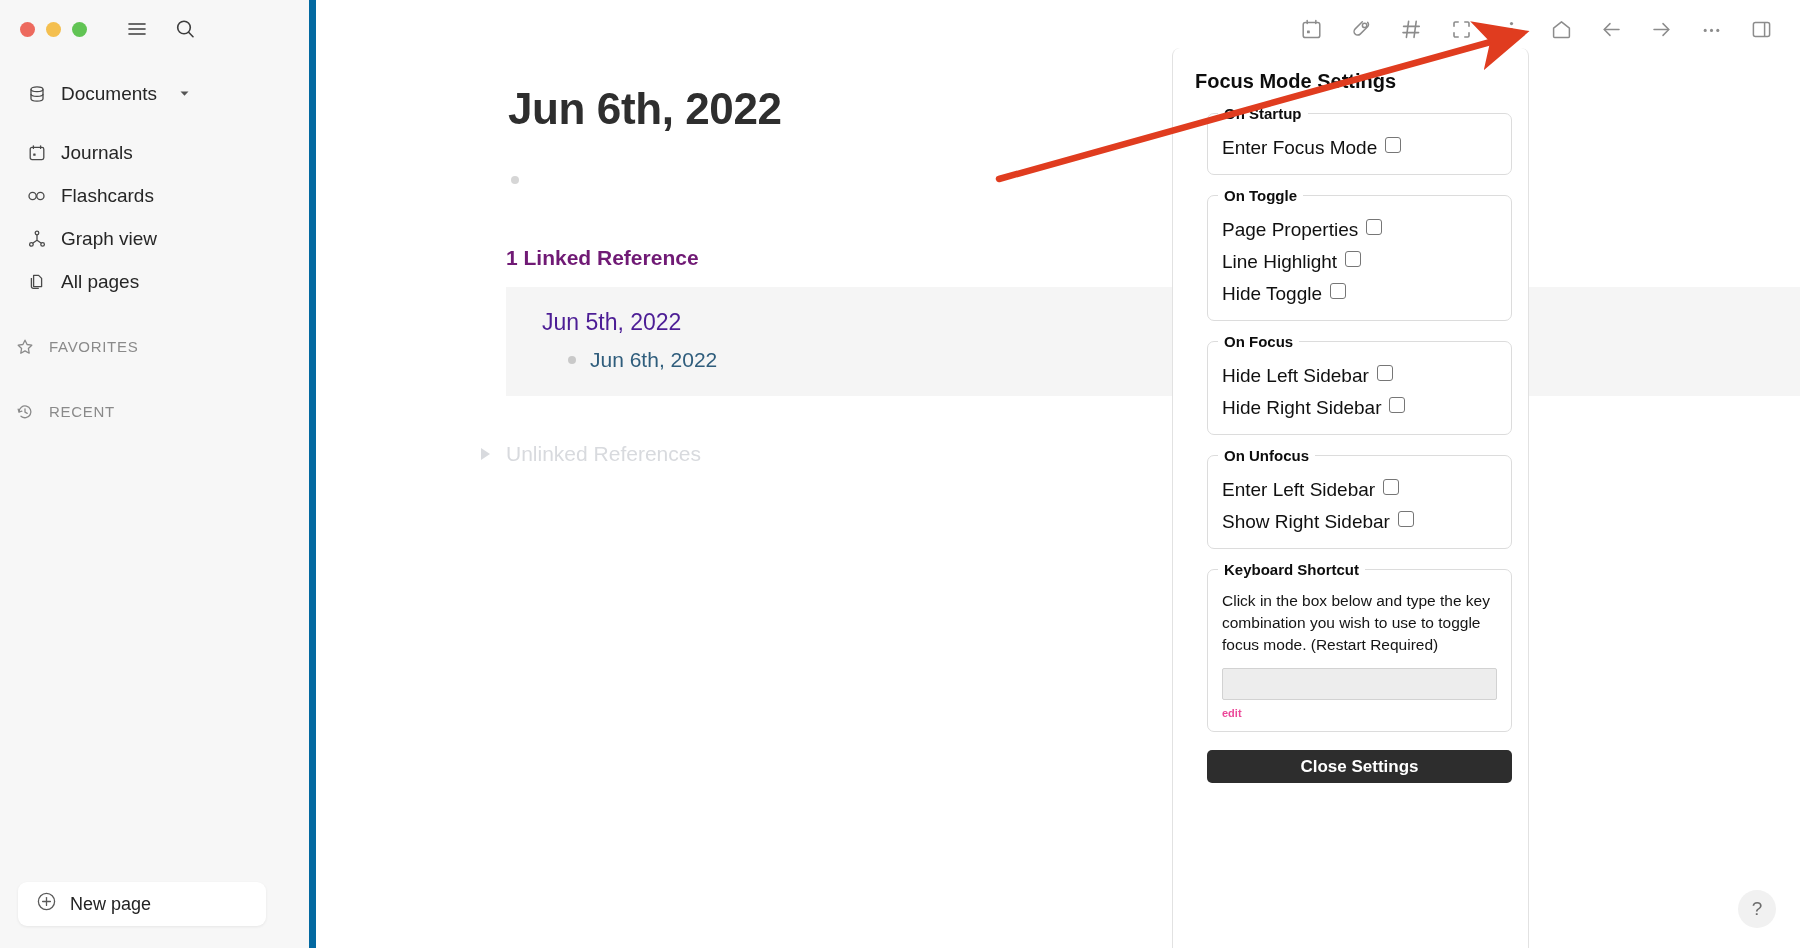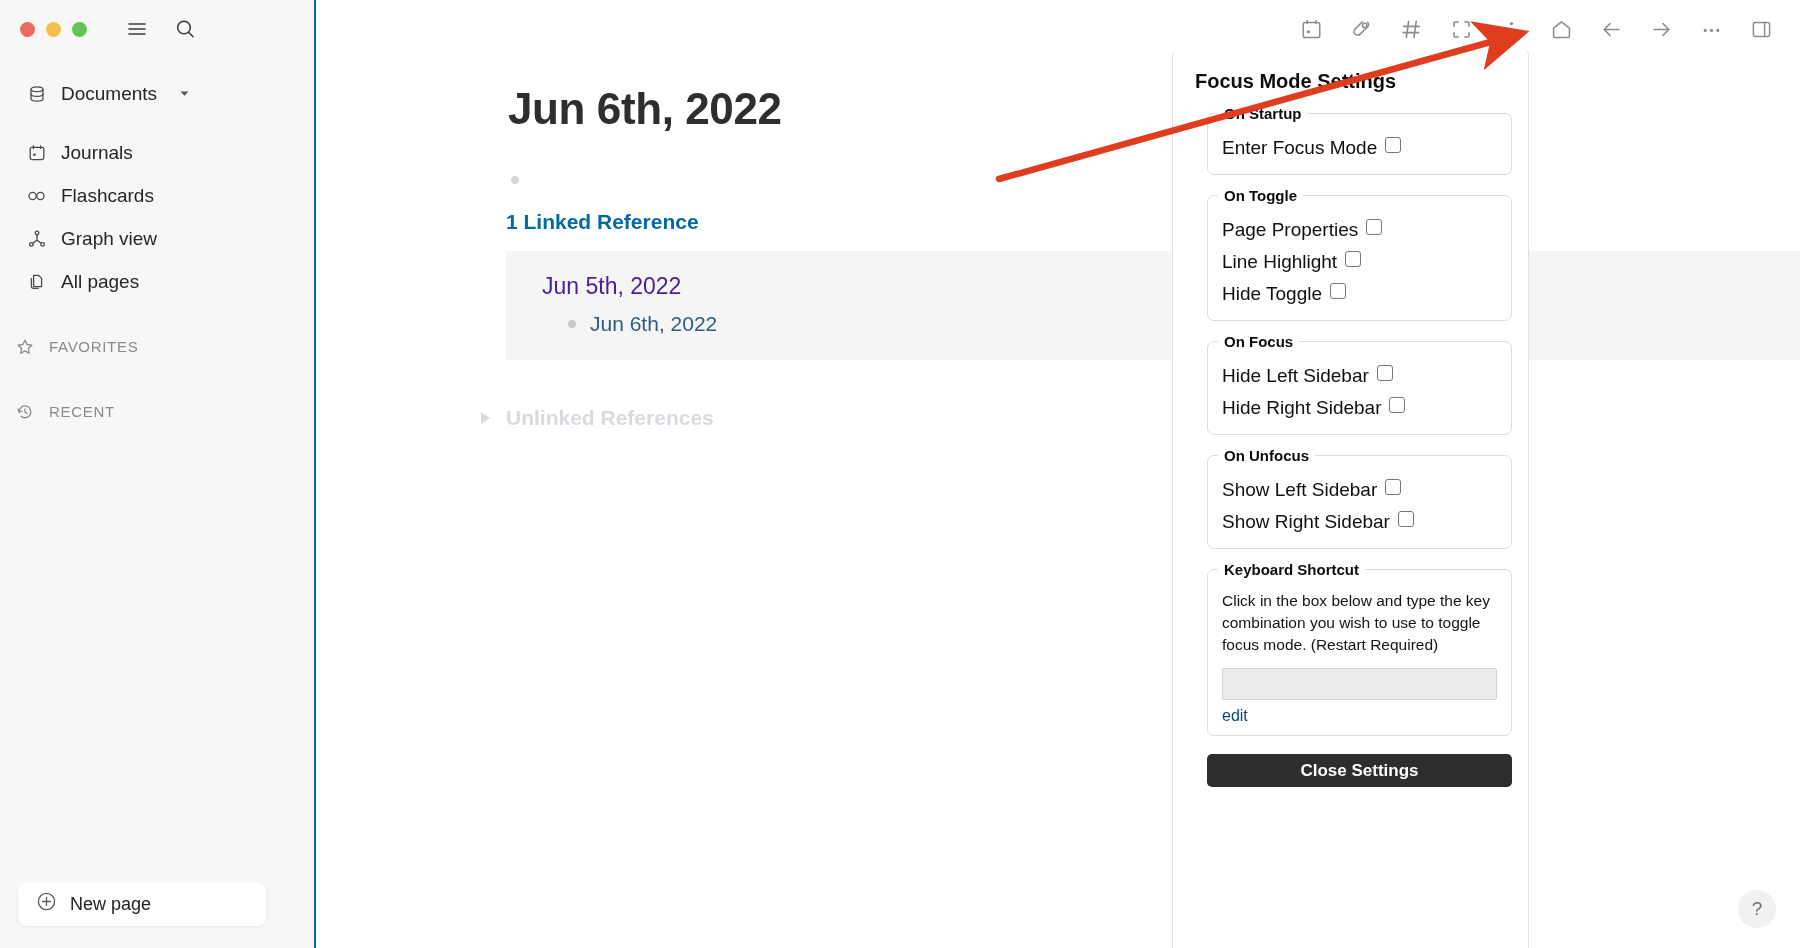--- a/index.html
+++ b/index.html
@@ -18,21 +18,21 @@
     height: 948px;
     display: flex;
   }
 
   
   .sidebar {
     position: relative;
     width: 316px;
     height: 948px;
     background: #f7f7f7;
-    border-right: 2px solid #0369a1;
+    border-right: 7px solid #0369a1;
     flex: 0 0 316px;
   }
 
   .traffic-row {
     display: flex;
     align-items: center;
     height: 58px;
     padding-left: 20px;
     gap: 0;
   }
@@ -148,25 +148,25 @@
     padding-left: 195px;
   }
   .empty-bullet i {
     display: block;
     width: 8px; height: 8px;
     border-radius: 50%;
     background: #d6d6d6;
   }
 
   .linked-head {
-    margin-top: 26px;
+    margin-top: 62px;
     padding-left: 190px;
     font-size: 21px;
     font-weight: bold;
-    color: #0369a1;
+    color: #701a75;
   }
 
   .ref-block {
     margin-top: 17px;
     margin-left: 190px;
     background: #f5f5f5;
     padding: 22px 0 24px 0;
     min-height: 80px;
   }
   .ref-parent {
@@ -192,21 +192,21 @@
     flex: 0 0 8px;
   }
 
   .unlinked {
     margin-top: 46px;
     padding-left: 165px;
     display: flex;
     align-items: center;
     gap: 16px;
     font-size: 21px;
-    font-weight: bold;
+    font-weight: normal;
     color: #d8dade;
     cursor: pointer;
   }
   .tri {
     width: 0; height: 0;
     border-left: 9px solid #d8dade;
     border-top: 6px solid transparent;
     border-bottom: 6px solid transparent;
   }
 
@@ -286,23 +286,23 @@
   }
   .ks-input {
     margin: 12px 14px 0 14px;
     height: 32px;
     background: #ededed;
     border: 1px solid #d2d2d2;
     border-radius: 2px;
   }
   .ks-edit {
     padding: 7px 0 0 14px;
-    font-size: 16px;
-    font-weight: normal;
-    color: #0c4a6e;
+    font-size: 11px;
+    font-weight: bold;
+    color: #ec4899;
     cursor: pointer;
     display: inline-block;
   }
 
   .close-btn {
     margin: 6px 0 0 12px;
     width: 305px;
     height: 33px;
     background: #2d2d2d;
     color: #ffffff;
@@ -591,21 +591,21 @@
       <label class="chk-row">
         <span>Hide Right Sidebar</span>
         <span class="cbox"></span>
       </label>
     </fieldset>
 
     
     <fieldset class="grp">
       <legend>On Unfocus</legend>
       <label class="chk-row">
-        <span>Show Left Sidebar</span>
+        <span>Enter Left Sidebar</span>
         <span class="cbox"></span>
       </label>
       <label class="chk-row">
         <span>Show Right Sidebar</span>
         <span class="cbox"></span>
       </label>
     </fieldset>
 
     
     <fieldset class="grp">

